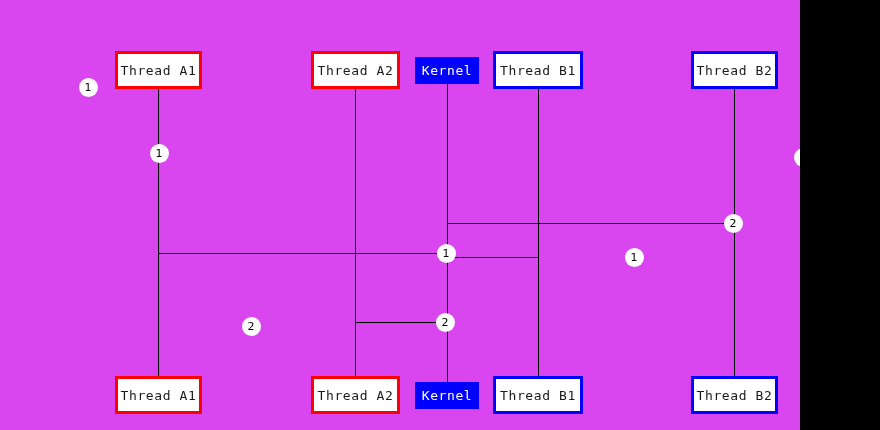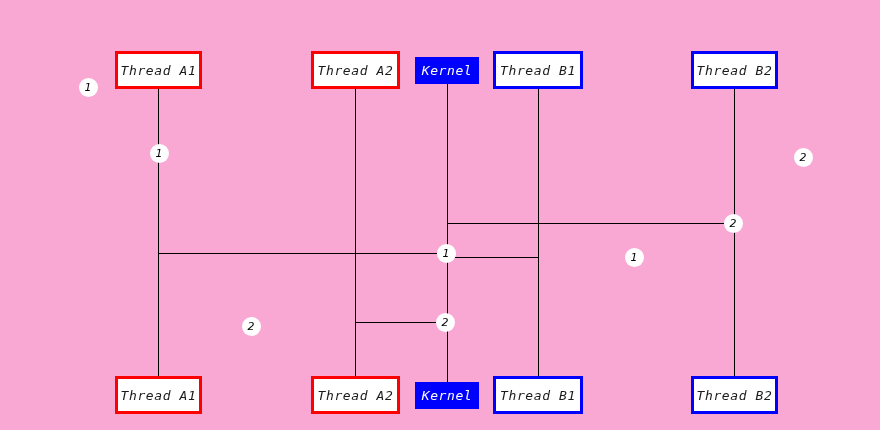--- a/index.html
+++ b/index.html
@@ -3,26 +3,25 @@
 <meta charset="utf-8">
 <title>Sequence Diagram</title>
 <style>
   html, body {
     margin: 0;
     padding: 0;
     background: #000000;
   }
   #stage {
     position: relative;
-    width: 880px;
+    width: 800px;
     height: 430px;
-    background: #f9a8d4;
+    background: #d946ef;
     overflow: hidden;
     font-family: "DejaVu Sans Mono", "Liberation Mono", monospace;
-    font-style: italic;
   }
 
   
   .lifeline {
     position: absolute;
     width: 1px;
     background: #000000;
   }
   .msg-arrow {
     position: absolute;

